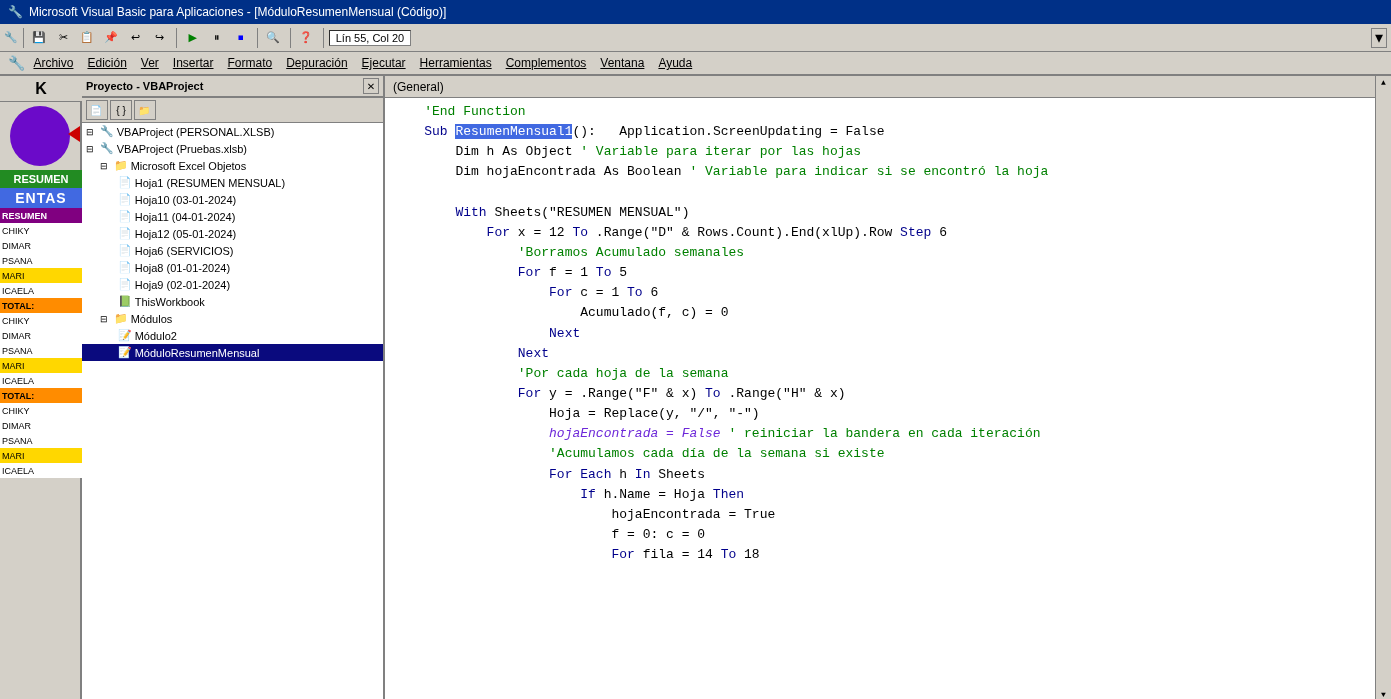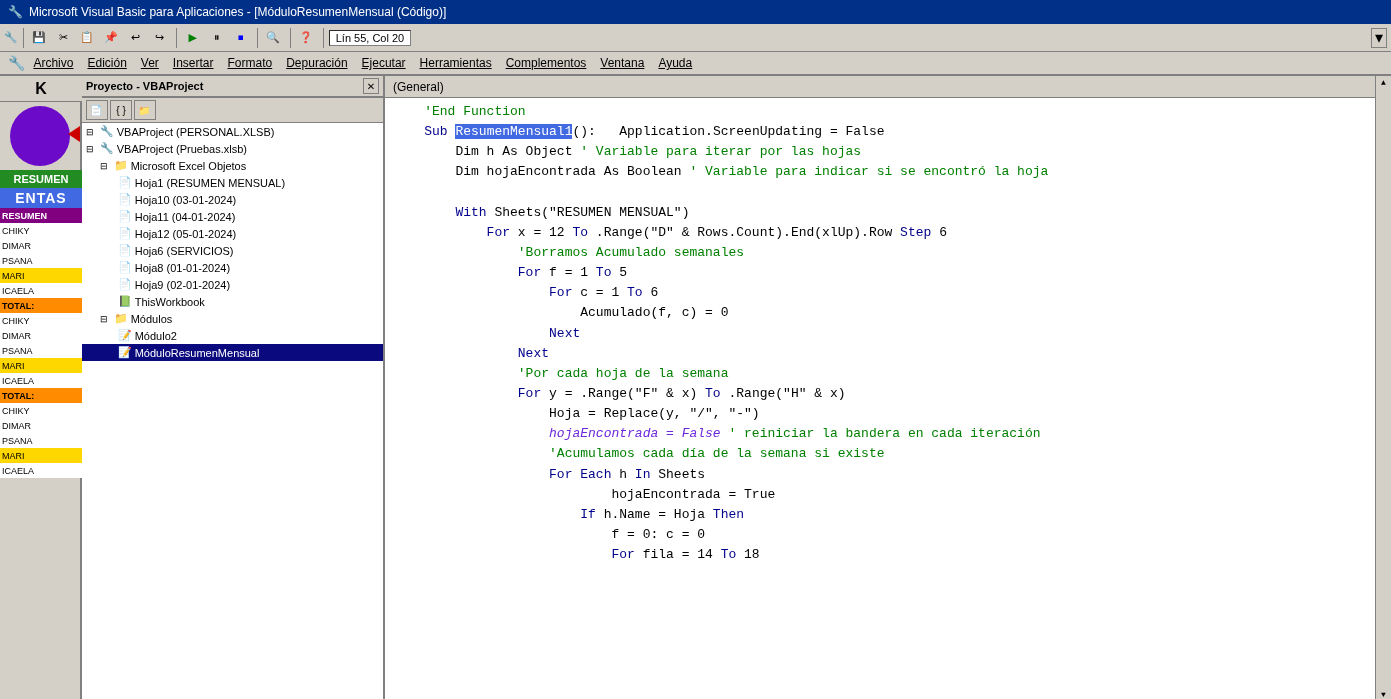--- a/index.html
+++ b/index.html
@@ -290,23 +290,23 @@
       <div class="code-line"><span style="color:#00008B;">&nbsp;&nbsp;&nbsp;&nbsp;&nbsp;&nbsp;&nbsp;&nbsp;&nbsp;&nbsp;&nbsp;&nbsp;&nbsp;&nbsp;&nbsp;&nbsp;For </span><span style="color:#000;">y = .Range("F" &amp; x) </span><span style="color:#00008B;">To</span><span style="color:#000;"> .Range("H" &amp; x)</span></div>
 
       <div class="code-line"><span style="color:#000;">&nbsp;&nbsp;&nbsp;&nbsp;&nbsp;&nbsp;&nbsp;&nbsp;&nbsp;&nbsp;&nbsp;&nbsp;&nbsp;&nbsp;&nbsp;&nbsp;&nbsp;&nbsp;&nbsp;&nbsp;Hoja = Replace(y, "/", "-")</span></div>
 
       <div class="code-line"><span style="color:#6d28d9;font-style:italic;">&nbsp;&nbsp;&nbsp;&nbsp;&nbsp;&nbsp;&nbsp;&nbsp;&nbsp;&nbsp;&nbsp;&nbsp;&nbsp;&nbsp;&nbsp;&nbsp;&nbsp;&nbsp;&nbsp;&nbsp;hojaEncontrada = False </span><span style="color:#008000;">' reiniciar la bandera en cada iteración</span></div>
 
       <div class="code-line"><span style="color:#008000;">&nbsp;&nbsp;&nbsp;&nbsp;&nbsp;&nbsp;&nbsp;&nbsp;&nbsp;&nbsp;&nbsp;&nbsp;&nbsp;&nbsp;&nbsp;&nbsp;&nbsp;&nbsp;&nbsp;&nbsp;'Acumulamos cada día de la semana si existe</span></div>
 
       <div class="code-line"><span style="color:#00008B;">&nbsp;&nbsp;&nbsp;&nbsp;&nbsp;&nbsp;&nbsp;&nbsp;&nbsp;&nbsp;&nbsp;&nbsp;&nbsp;&nbsp;&nbsp;&nbsp;&nbsp;&nbsp;&nbsp;&nbsp;For Each </span><span style="color:#000;">h </span><span style="color:#00008B;">In</span><span style="color:#000;"> Sheets</span></div>
 
+      <div class="code-line"><span style="color:#00008B;">&nbsp;&nbsp;&nbsp;&nbsp;&nbsp;&nbsp;&nbsp;&nbsp;&nbsp;&nbsp;&nbsp;&nbsp;&nbsp;&nbsp;&nbsp;&nbsp;&nbsp;&nbsp;&nbsp;&nbsp;&nbsp;&nbsp;&nbsp;&nbsp;If </span><span style="color:#000;">h.Name = Hoja </span><span style="color:#00008B;">Then</span></div>
+
       <div class="code-line"><span style="color:#000;">&nbsp;&nbsp;&nbsp;&nbsp;&nbsp;&nbsp;&nbsp;&nbsp;&nbsp;&nbsp;&nbsp;&nbsp;&nbsp;&nbsp;&nbsp;&nbsp;&nbsp;&nbsp;&nbsp;&nbsp;&nbsp;&nbsp;&nbsp;&nbsp;&nbsp;&nbsp;&nbsp;&nbsp;hojaEncontrada = True</span></div>
-
-      <div class="code-line"><span style="color:#00008B;">&nbsp;&nbsp;&nbsp;&nbsp;&nbsp;&nbsp;&nbsp;&nbsp;&nbsp;&nbsp;&nbsp;&nbsp;&nbsp;&nbsp;&nbsp;&nbsp;&nbsp;&nbsp;&nbsp;&nbsp;&nbsp;&nbsp;&nbsp;&nbsp;If </span><span style="color:#000;">h.Name = Hoja </span><span style="color:#00008B;">Then</span></div>
 
       <div class="code-line"><span style="color:#000;">&nbsp;&nbsp;&nbsp;&nbsp;&nbsp;&nbsp;&nbsp;&nbsp;&nbsp;&nbsp;&nbsp;&nbsp;&nbsp;&nbsp;&nbsp;&nbsp;&nbsp;&nbsp;&nbsp;&nbsp;&nbsp;&nbsp;&nbsp;&nbsp;&nbsp;&nbsp;&nbsp;&nbsp;f = 0: c = 0</span></div>
 
       <div class="code-line"><span style="color:#00008B;">&nbsp;&nbsp;&nbsp;&nbsp;&nbsp;&nbsp;&nbsp;&nbsp;&nbsp;&nbsp;&nbsp;&nbsp;&nbsp;&nbsp;&nbsp;&nbsp;&nbsp;&nbsp;&nbsp;&nbsp;&nbsp;&nbsp;&nbsp;&nbsp;&nbsp;&nbsp;&nbsp;&nbsp;For </span><span style="color:#000;">fila = 14 </span><span style="color:#00008B;">To</span><span style="color:#000;"> 18</span></div>
 
 
     </div>
   </div>
 
   <div style="width:16px;background:#d4d0c8;border-left:1px solid #808080;display:flex;flex-direction:column;align-items:center;padding-top:2px;">

